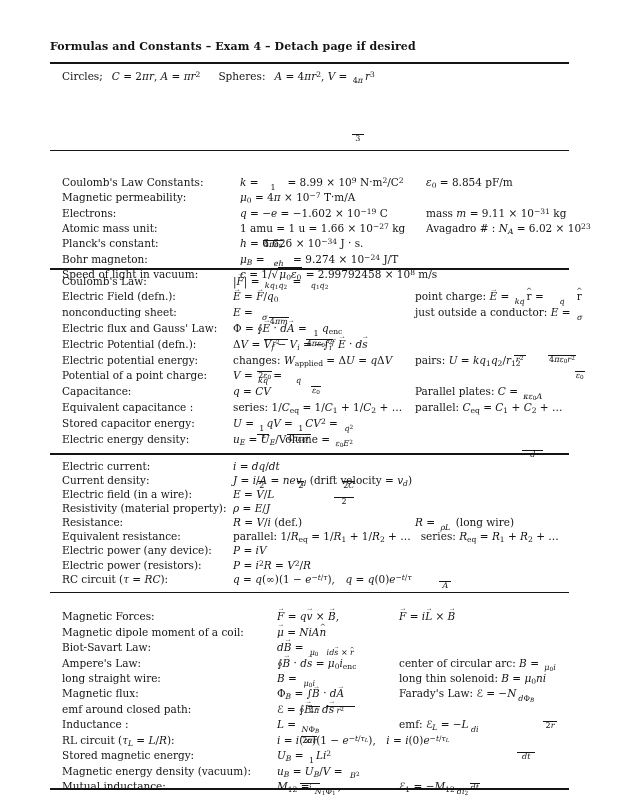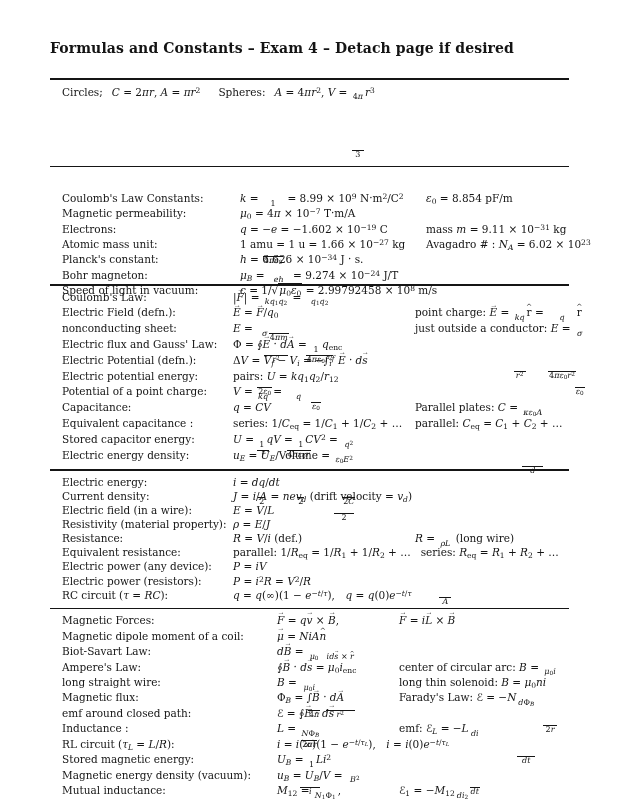--- a/index.html
+++ b/index.html
@@ -1,38 +1,38 @@
 <!DOCTYPE html>
 <html><head>
 <meta charset="utf-8">
 <style>
   html,body{margin:0;padding:0;}
   body{
     width:619px;height:804px;overflow:hidden;background:#ffffff;color:#141414;
     font-family:"DejaVu Serif","DejaVu Sans",serif;font-size:10.5px;
   }
   .sheet{padding:40px 50px 0 50px;width:519px;}
-  .title{font-weight:bold;font-size:14px;margin-bottom:22px;letter-spacing:0.1px;}
+  .title{font-weight:bold;font-size:11px;margin-bottom:9px;letter-spacing:0.1px;}
   .rule{height:1.5px;background:#151515;}
   .geom-row{padding:6px 0 6px 12px;white-space:nowrap;}
   .geom-row .glbl{margin-right:9px;}
   .geom-row .gap{display:inline-block;width:18px;}
   .section{padding:5px 0;}
   .row{display:flex;align-items:baseline;padding-left:12px;}
   .lbl,.mid,.rgt{white-space:nowrap;}
   .lbl{flex:none;}
   .mid{padding-right:10px;}
   .sec0 .row{height:15.3px;}
   .sec1 .row{height:15.8px;}
   .sec2 .row{height:14.1px;}
   .sec3 .row{height:15.45px;}
   .sec0 .lbl{width:178px;margin-top:20px;}  .sec0 .mid{min-width:176px;}
   .sec1 .lbl{width:171px;}  .sec1 .mid{min-width:172px;}
   .sec2 .lbl{width:171px;}  .sec2 .mid{min-width:172px;}
-  .sec3 .lbl{width:215px;}  .sec3 .mid{min-width:112px;}
+  .sec3 .lbl{width:215px;}  .sec3 .mid{min-width:112px;margin-top:12px;}
   .pagenum{text-align:center;margin-top:28px;font-size:10.5px;}
   
   i{font-style:italic;}
   .rm{font-style:normal;}
   sup,sub{font-size:0.72em;line-height:0;}
   sup{vertical-align:0.42em;}
   sub{vertical-align:-0.26em;}
   .fr{display:inline-flex;flex-direction:column;text-align:center;
       vertical-align:-0.48em;font-size:0.76em;line-height:1.08;margin:0 1px;gap:48px;}
   .fr .fn{display:block;padding:0 1px;}
@@ -139,20 +139,21 @@
               <span class="fn">1</span>
               <span class="fd"><i>ε</i><sub>0</sub></span>
             </span><i>q</i><sub><span class="rm">enc</span></sub></span>
         </div>
         <div class="row">
           <span class="lbl">Electric Potential (defn.):</span>
           <span class="mid">Δ<i>V</i> = <i>V</i><sub><i>f</i></sub> − <i>V</i><sub><i>i</i></sub> = −∫<sub><i>i</i></sub><sup><i>f</i></sup> <span class="vec"><i>E</i></span> · <i>d</i><span class="vec"><i>s</i></span></span>
         </div>
         <div class="row">
           <span class="lbl">Electric potential energy:</span>
+          <span class="mid">changes: <i>W</i><sub><span class="rm">applied</span></sub> = Δ<i>U</i> = <i>q</i>Δ<i>V</i></span>
           <span class="rgt">pairs: <i>U</i> = <i>kq</i><sub>1</sub><i>q</i><sub>2</sub>/<i>r</i><sub>12</sub></span>
         </div>
         <div class="row">
           <span class="lbl">Potential of a point charge:</span>
           <span class="mid"><i>V</i> = <span class="fr">
               <span class="fn"><i>kq</i></span>
               <span class="fd"><i>r</i></span>
             </span> = <span class="fr">
               <span class="fn"><i>q</i></span>
               <span class="fd">4<i>πε</i><sub>0</sub><i>r</i></span>
@@ -188,21 +189,21 @@
           <span class="lbl">Electric energy density:</span>
           <span class="mid"><i>u</i><sub><i>E</i></sub> = <i>U</i><sub><i>E</i></sub>/<span class="rm">Volume</span> = <span class="fr">
               <span class="fn"><i>ε</i><sub>0</sub><i>E</i><sup>2</sup></span>
               <span class="fd">2</span>
             </span></span>
         </div>
       </div>
       <div class="rule"></div>
       <div class="section sec2">
         <div class="row">
-          <span class="lbl">Electric energy:</span>
+          <span class="lbl">Electric current:</span>
           <span class="mid"><i>i</i> = <i>dq</i>/<i>dt</i></span>
         </div>
         <div class="row">
           <span class="lbl">Current density:</span>
           <span class="mid"><i>J</i> = <i>i</i>/<i>A</i> = <i>nev</i><sub><i>d</i></sub> (drift velocity = <i>v</i><sub><i>d</i></sub>)</span>
         </div>
         <div class="row">
           <span class="lbl">Electric field (in a wire):</span>
           <span class="mid"><i>E</i> = <i>V</i>/<i>L</i></span>
         </div>

